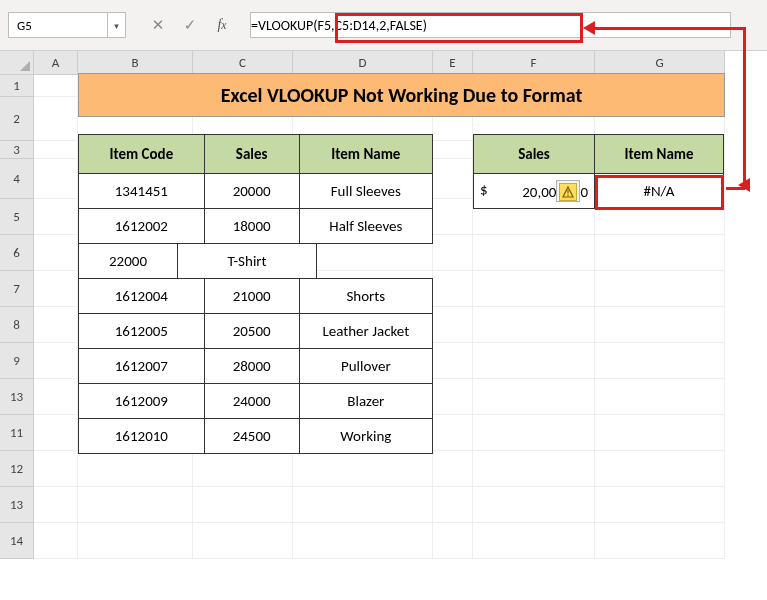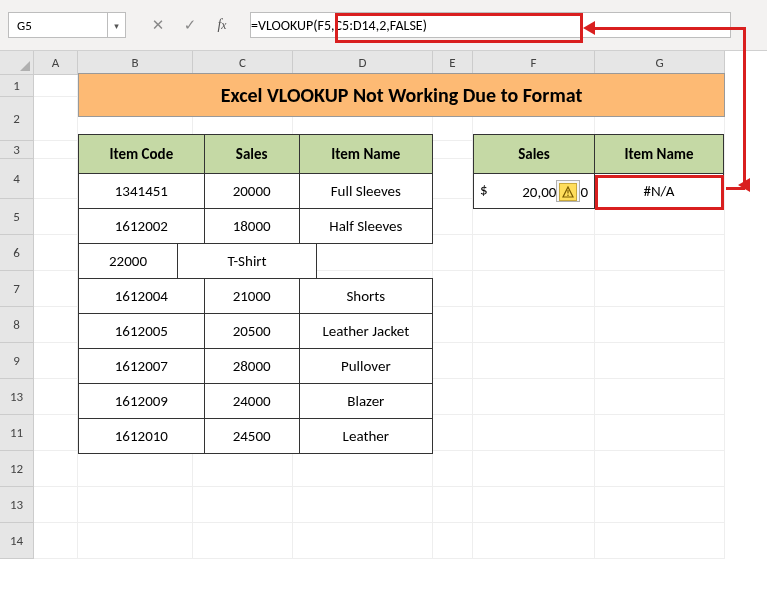--- a/index.html
+++ b/index.html
@@ -435,21 +435,21 @@
           <div class="td c3">Pullover</div>
         </div>
         <div class="trow">
           <div class="td c1">1612009</div>
           <div class="td c2">24000</div>
           <div class="td c3">Blazer</div>
         </div>
         <div class="trow">
           <div class="td c1">1612010</div>
           <div class="td c2">24500</div>
-          <div class="td c3">Leather</div>
+          <div class="td c3">Working</div>
         </div>
       </div>
   </div>
 
   <div class="tbl tbl2">
     <div class="trow">
       <div class="th c1">Sales</div>
       <div class="th c2">Item Name</div>
     </div>
     <div class="trow">

